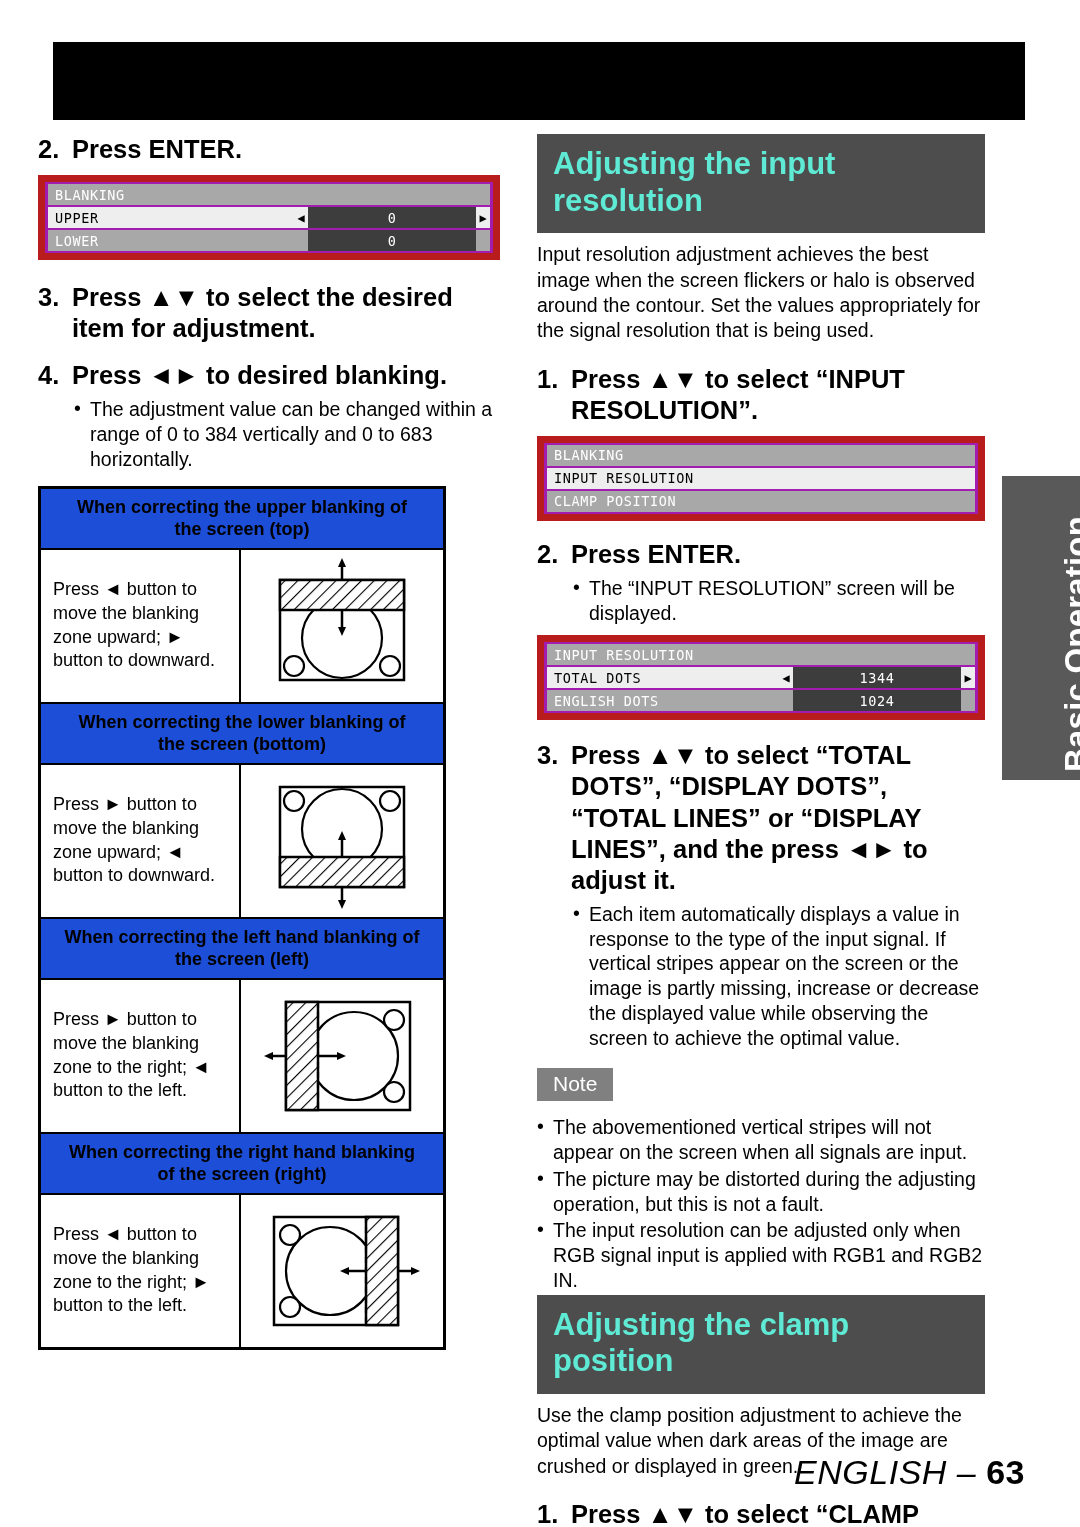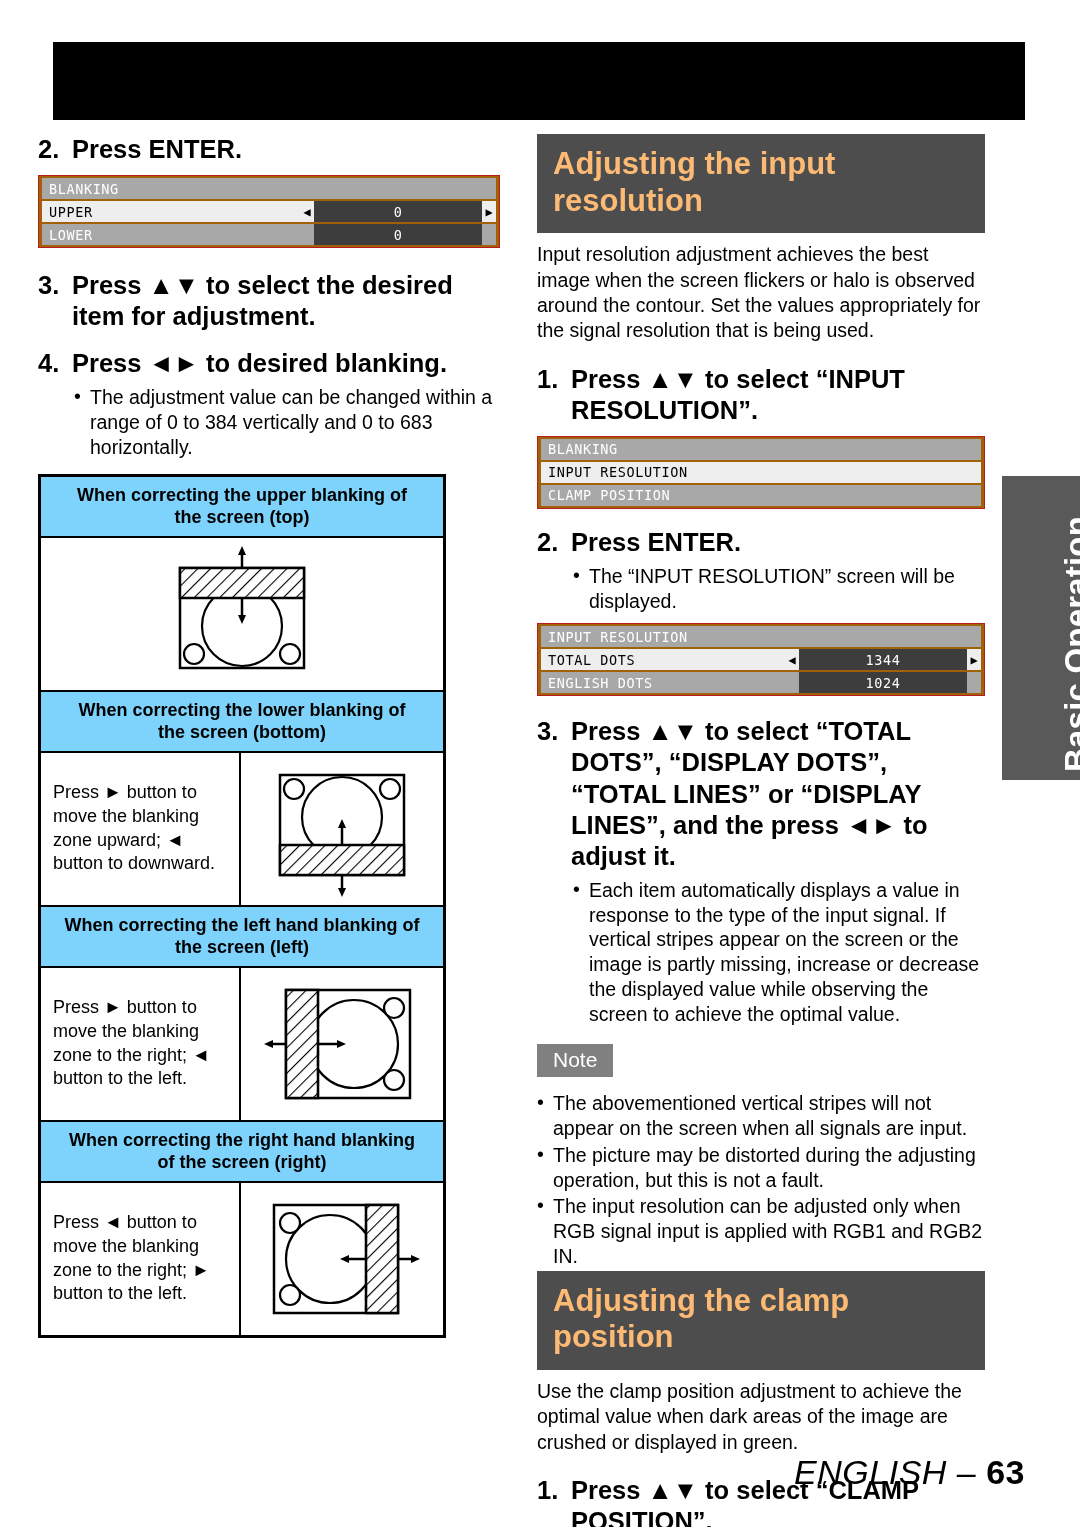--- a/index.html
+++ b/index.html
@@ -67,39 +67,39 @@
     position: absolute; left: 0; top: -1px;
     font-size: 19.5px;
   }
 
   p.body {
     font-size: 19.5px; line-height: 1.3; margin-top: 9px;
   }
 
   
   .banner {
-    background: #4d4d4d; color: #fdba74;
+    background: #4d4d4d; color: #5eead4;
     font-size: 31px; font-weight: bold;
     line-height: 1.18;
     padding: 12px 16px 14px 16px;
   }
 
   
   .note-chip {
     display: inline-block;
     background: #808080; color: #fff;
     font-size: 21px; font-weight: normal;
     padding: 4px 16px 5px 16px;
     margin: 16px 0 8px 0;
   }
 
   
   .osd {
-    border: 1px solid #b91c1c;
-    background: #a16207;
+    border: 7px solid #b91c1c;
+    background: #a21caf;
     padding: 2px 3px 2px 3px;
     margin-top: 10px;
   }
   .osd-row {
     display: flex; align-items: stretch;
     height: 21px;
     margin-bottom: 2px;
     position: relative;
     font-family: "DejaVu Sans Mono", monospace;
     font-size: 13.5px;
@@ -132,21 +132,21 @@
   .osd-arrow.blank { color: transparent; }
   .osd-row.dim .osd-arrow { color: transparent; }
 
   
   .bt {
     border: 3px solid #000;
     margin-top: 14px;
     width: 408px;
   }
   .bt-head {
-    background: #7dd3fc;
+    background: #1d4ed8;
     border-bottom: 2px solid #000;
     text-align: center;
     font-size: 18px; font-weight: bold;
     line-height: 1.25;
     padding: 7px 22px;
   }
   .bt-row { display: flex; border-bottom: 2px solid #000; }
   .bt-row.last { border-bottom: none; }
   .bt-cellL {
     width: 200px;
@@ -216,20 +216,21 @@
       <div class="txt">Press ◄► to desired blanking.</div>
     </div>
     <ul class="b ind">
       <li>The adjustment value can be changed within a range of 0 to 384 vertically and 0 to 683 horizontally.</li>
     </ul>
 
     <div class="bt">
 
       <div class="bt-head">When correcting the upper blanking of the screen (top)</div>
       <div class="bt-row">
+        <div class="bt-cellL">Press ◄ button to move the blanking zone upward; ► button to downward.</div>
         <div class="bt-cellR">
           <svg width="168" height="140" viewBox="0 0 168 140">
             <defs>
               <pattern id="hatch" width="9" height="9" patternTransform="rotate(45)" patternUnits="userSpaceOnUse">
                 <rect width="9" height="9" fill="#fff"></rect>
                 <line x1="0" y1="0" x2="0" y2="9" stroke="#000" stroke-width="2.2"></line>
               </pattern>
             </defs>
             <line x1="84" y1="6" x2="84" y2="30" stroke="#000" stroke-width="2.5"></line>
             <polygon points="84,2 80,11 88,11" fill="#000"></polygon>

